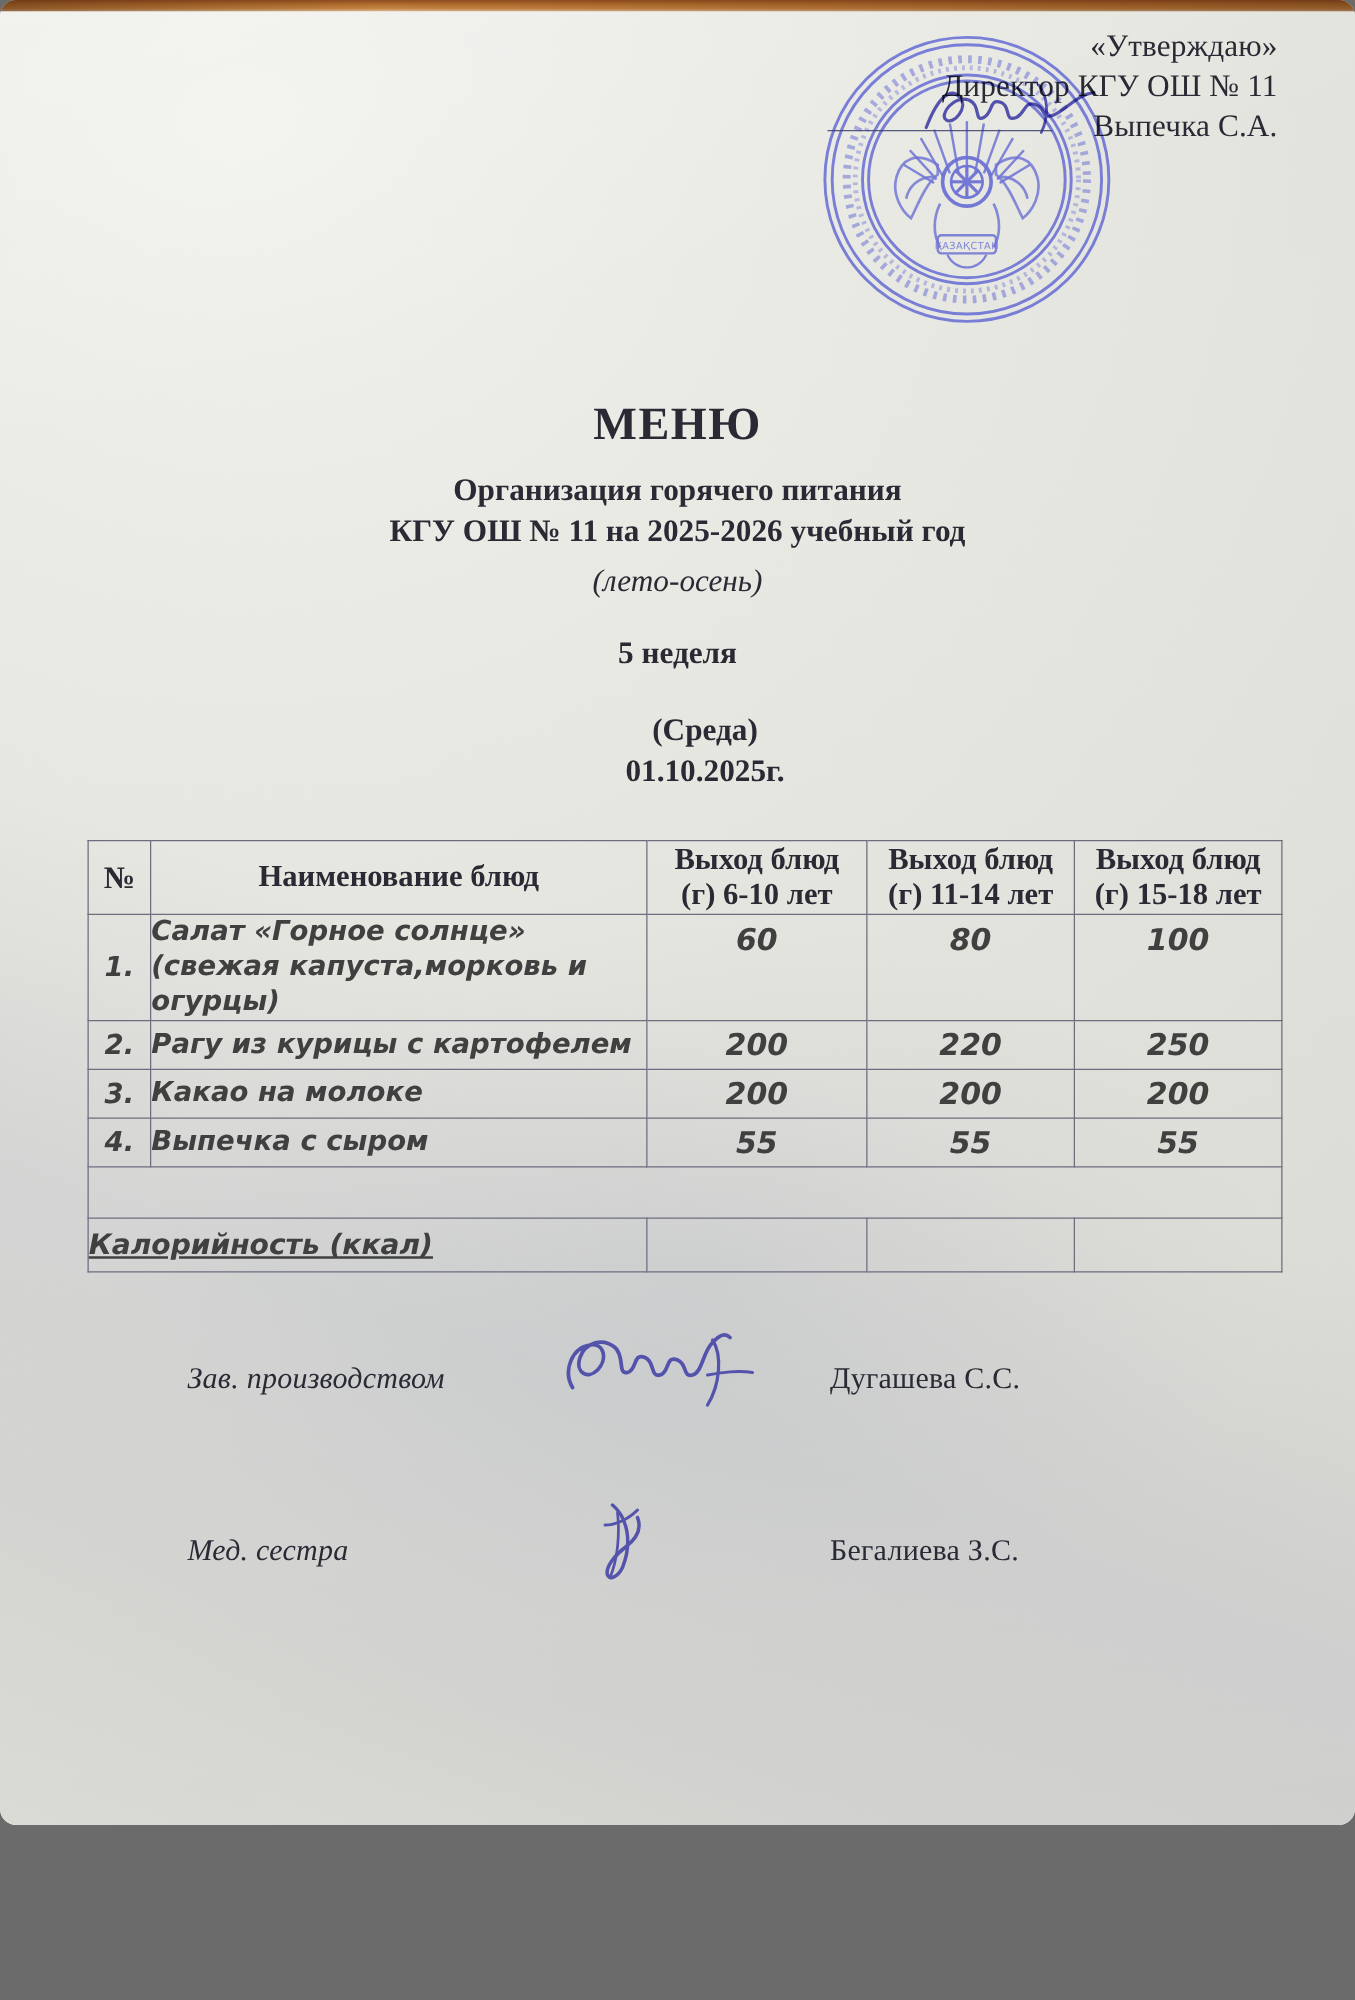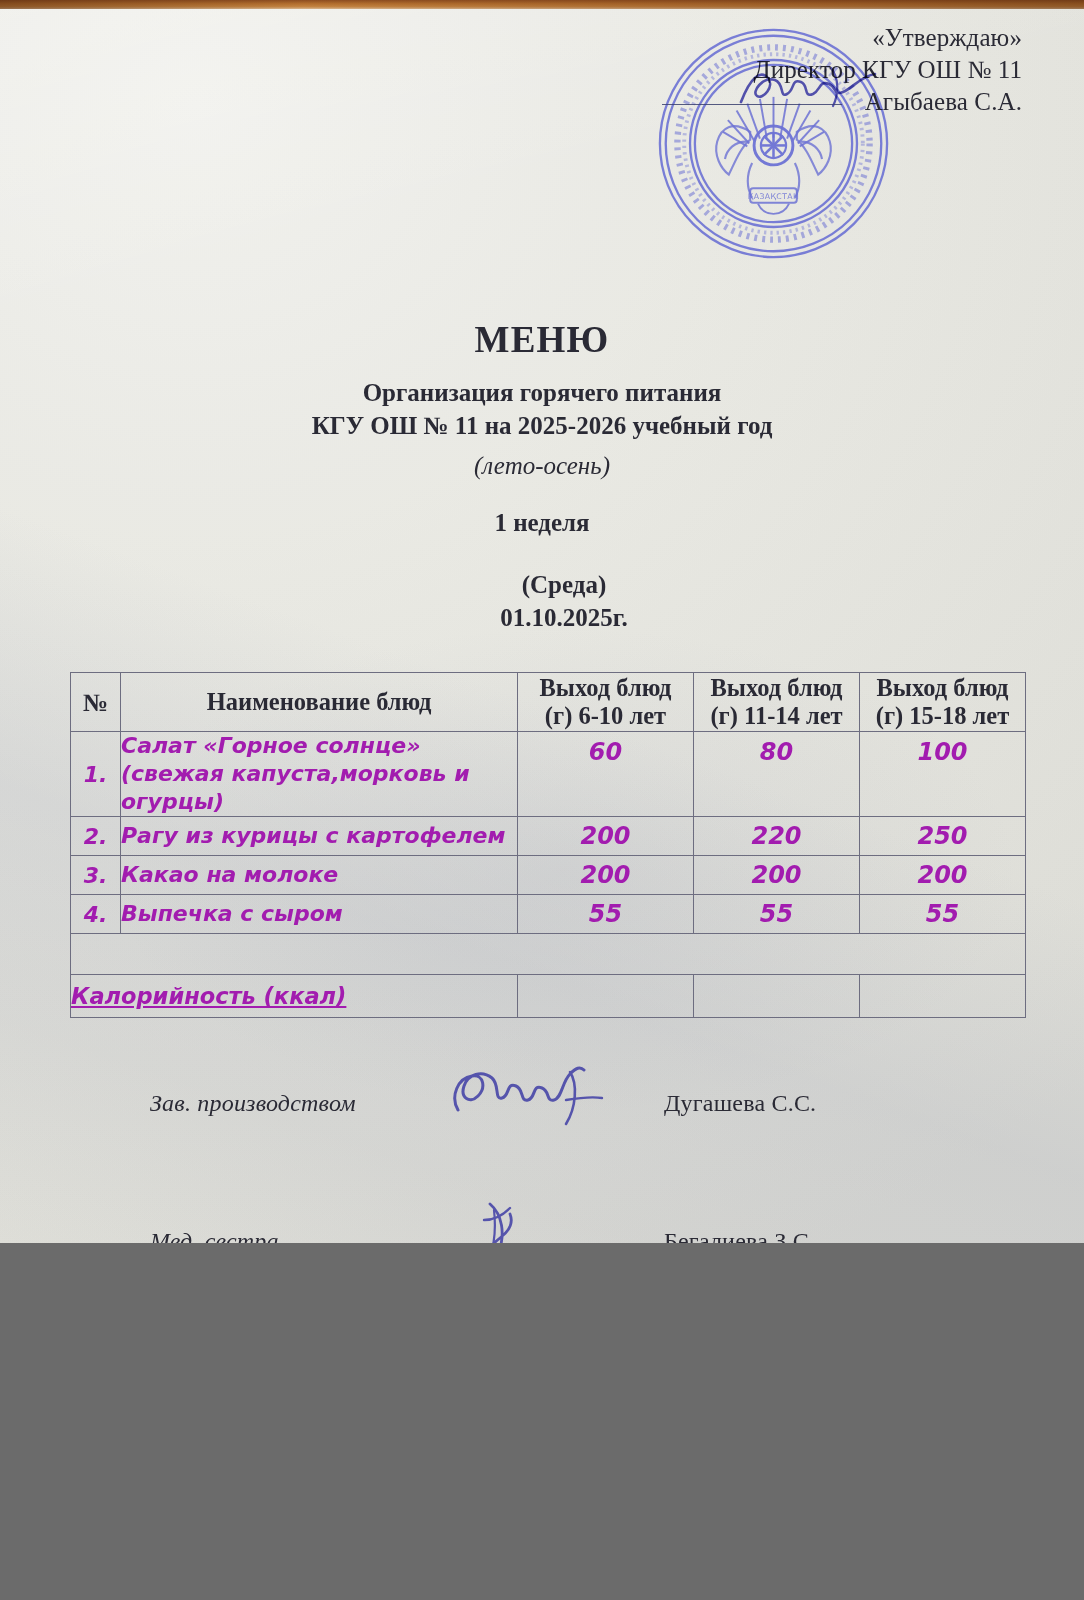--- a/index.html
+++ b/index.html
@@ -4,25 +4,26 @@
 <title>МЕНЮ</title>
 <style>
   html, body {
     margin: 0;
     padding: 0;
     background: #6b6b6b;
   }
   #page {
     position: relative;
     width: 1084px;
-    height: 1243px;
+    height: 1460px;
     overflow: hidden;
     background: #e8e8e2;
     font-family: "Liberation Serif", "DejaVu Serif", serif;
     color: #2a2a35;
+    border-radius: 13px;
   }
 
   
   .desk-strip {
     position: absolute;
     left: 0; top: 0;
     width: 1084px;
     height: 9px;
     background: linear-gradient(180deg,#8a4a20 0%, #b5702f 40%, #c98a47 75%, #e0c3a0 100%);
     z-index: 5;
@@ -188,21 +189,21 @@
     padding: 2px 4px;
   }
   thead th.h-num { font-size: 25px; }
   thead th .l2 { display:block; }
 
   tbody td {
     font-family: "DejaVu Sans", "Liberation Sans", sans-serif;
     font-style: italic;
     font-weight: bold;
     font-size: 22px;
-    color: #a21caf;
+    color: #404040;
   }
   td.num {
     text-align: center;
     font-size: 22px;
     padding: 4px 0;
   }
   td.name {
     text-align: left;
     padding: 5px 4px 6px 10px;
     line-height: 1.28;
@@ -261,21 +262,21 @@
   <div class="desk-strip"></div>
   <div class="paper"></div>
   <div class="grain"></div>
   <div class="shading"></div>
 
   <div class="content">
 
     <div class="approval">
       <div>«Утверждаю»</div>
       <div>Директор КГУ ОШ № 11</div>
-      <div>Агыбаева С.А.</div>
+      <div>Выпечка С.А.</div>
     </div>
 
     <svg class="stamp" viewBox="0 0 240 240">
       <g fill="none" stroke="#5b61d2" stroke-width="2.4" opacity="0.9">
         <circle cx="120" cy="120" r="117"></circle>
         <circle cx="120" cy="120" r="111"></circle>
         <circle cx="120" cy="120" r="86"></circle>
         <circle cx="120" cy="120" r="81"></circle>
       </g>
 
@@ -338,21 +339,21 @@
     <div class="sig-underline"></div>
 
     <div class="title">МЕНЮ</div>
 
     <div class="subtitle">
       <div>Организация горячего питания</div>
       <div>КГУ ОШ № 11 на 2025-2026 учебный год</div>
     </div>
 
     <div class="season">(лето-осень)</div>
-    <div class="week">1 неделя</div>
+    <div class="week">5 неделя</div>
 
     <div class="daywrap">
       <div>(Среда)</div>
       <div>01.10.2025г.</div>
     </div>
 
     <div class="tablewrap">
       <table class="menu">
         <colgroup>
           <col class="c-num">

